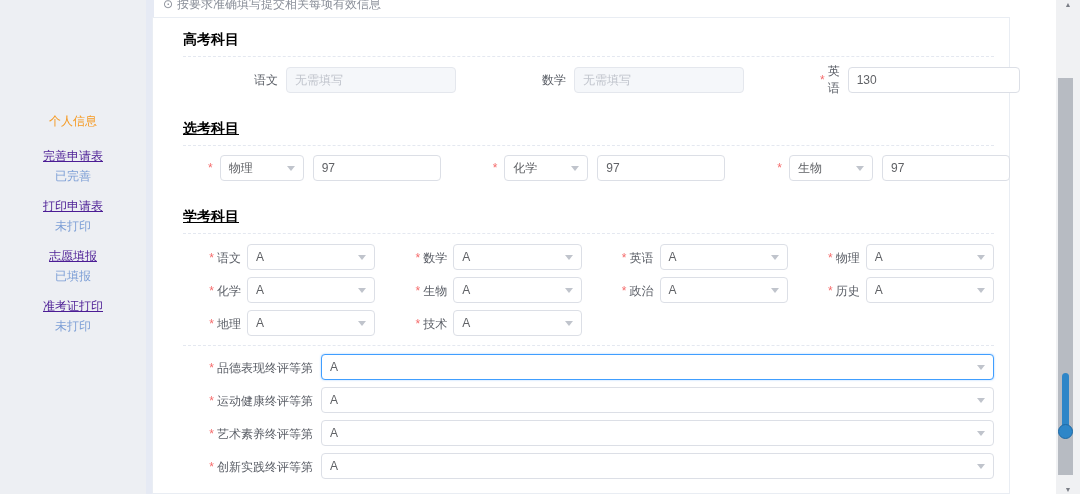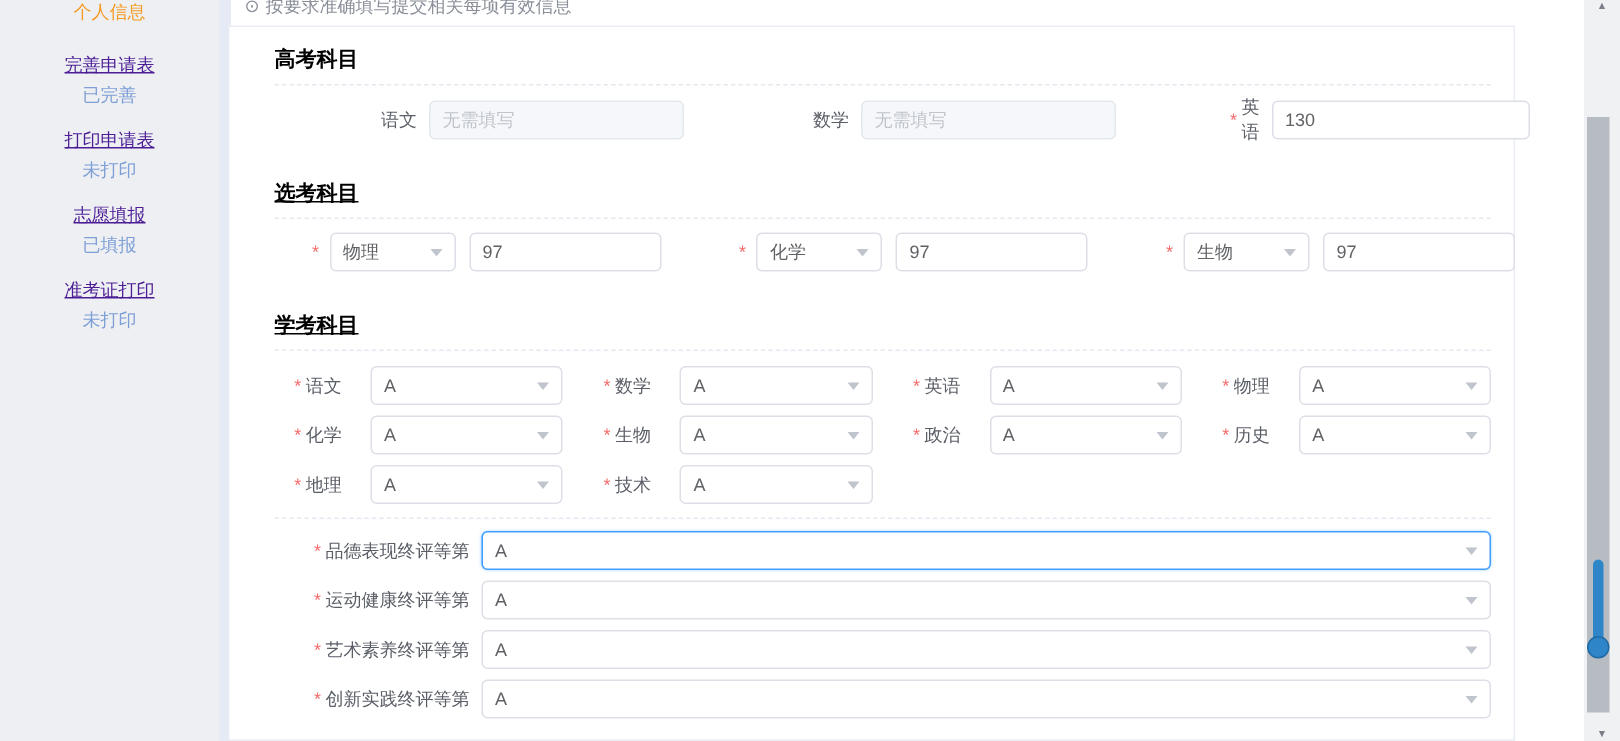--- a/index.html
+++ b/index.html
@@ -1,21 +1,21 @@
 <!DOCTYPE html>
 <html><head>
 <meta charset="utf-8">
 <style>
   * { margin:0; padding:0; box-sizing:border-box; }
   html,body { width:1080px; height:494px; overflow:hidden; }
   body { font-family:"Liberation Sans","DejaVu Sans",sans-serif; background:#fff; }
   .stage { position:relative; width:1080px; height:494px; overflow:hidden; background:#fff; }
 
   
-  .sidebar { position:absolute; left:0; top:0; width:146px; height:494px; background:#edeff3; text-align:center; }
+  .sidebar { position:absolute; left:0; top:0; width:146px; height:494px; background:#edeff3; text-align:center; padding-top:113px; }
   .sb-edge { position:absolute; left:146px; top:0; width:8px; height:494px; background:#e6eaf4; }
   .sb-title { font-size:12px; color:#f59a23; margin-bottom:18px; cursor:pointer; }
   .sb-group { margin-bottom:14px; }
   .sb-link { display:block; font-size:12px; color:#4c1d95; text-decoration:underline; line-height:16px; margin-bottom:4px; cursor:pointer; }
   .sb-status { font-size:12px; color:#7d9fd6; line-height:16px; }
 
   
   .notice { position:absolute; left:163px; top:-4px; font-size:12px; color:#8a8f99; white-space:nowrap; }
   .notice .notice-icon { margin-right:4px; color:#8a8f99; }
 
@@ -53,21 +53,21 @@
   .sec-gap { margin-top:26px;text-decoration:underline; }
   .xk-row { display:flex; align-items:center; margin-top:8px; height:28px; padding-left:25px; }
   .xk-g { display:flex; align-items:center; }
   .xk-g + .xk-g { margin-left:52px; }
   .xk-g .select { width:84px; margin-left:4px; }
   .xk-g .inp { width:128px; margin-left:9px; }
 
   
   .xkao-grid { display:grid; grid-template-columns:repeat(4,1fr); column-gap:14px; row-gap:7px; margin-top:10px; }
   .xkao-cell { display:flex; align-items:center; height:26px; }
-  .xkao-cell .lblbox { flex:none; width:58px; text-align:center; margin-right:6px; white-space:nowrap; }
+  .xkao-cell .lblbox { flex:none; width:58px; text-align:right; margin-right:6px; white-space:nowrap; }
   .xkao-cell .select { flex:1; min-width:0; }
 
   
   .zh-grid { display:grid; grid-template-columns:repeat(1,1fr); column-gap:40px; row-gap:7px; margin-top:8px; }
   .zh-cell { display:flex; align-items:center; height:26px; }
   .zh-cell .lblbox { flex:none; width:130px; text-align:right; margin-right:8px; white-space:nowrap; }
   .zh-cell .select { flex:1; min-width:0; }
 
   
   .footer { display:flex; justify-content:center; align-items:center; gap:12px; margin-top:16px; }

